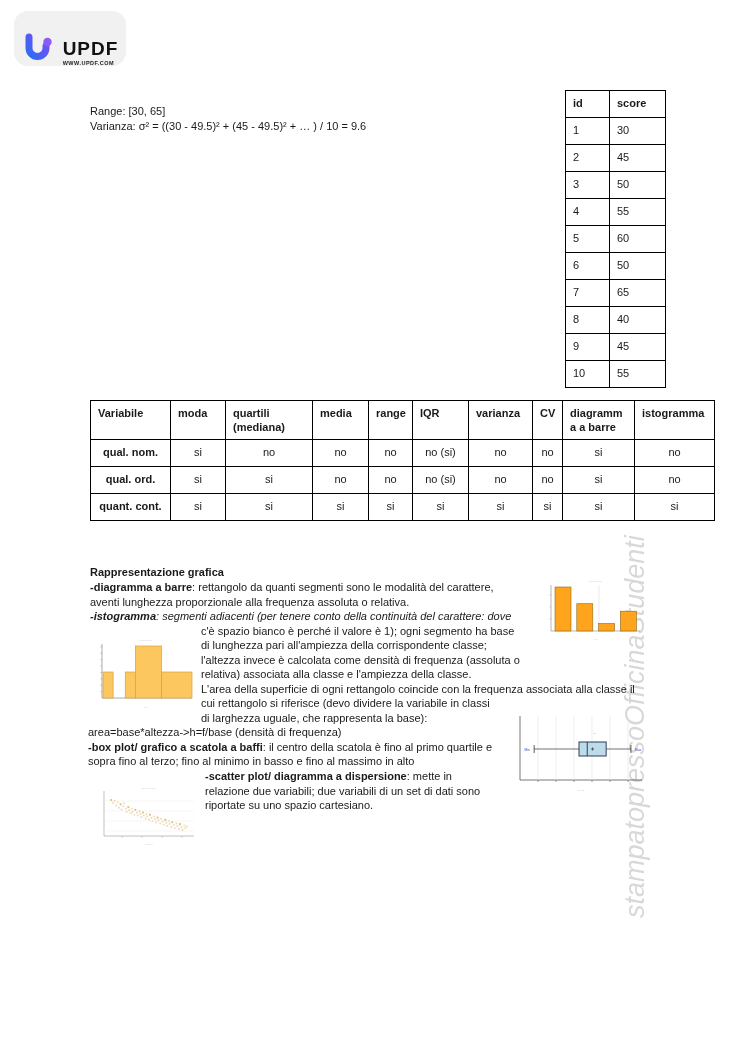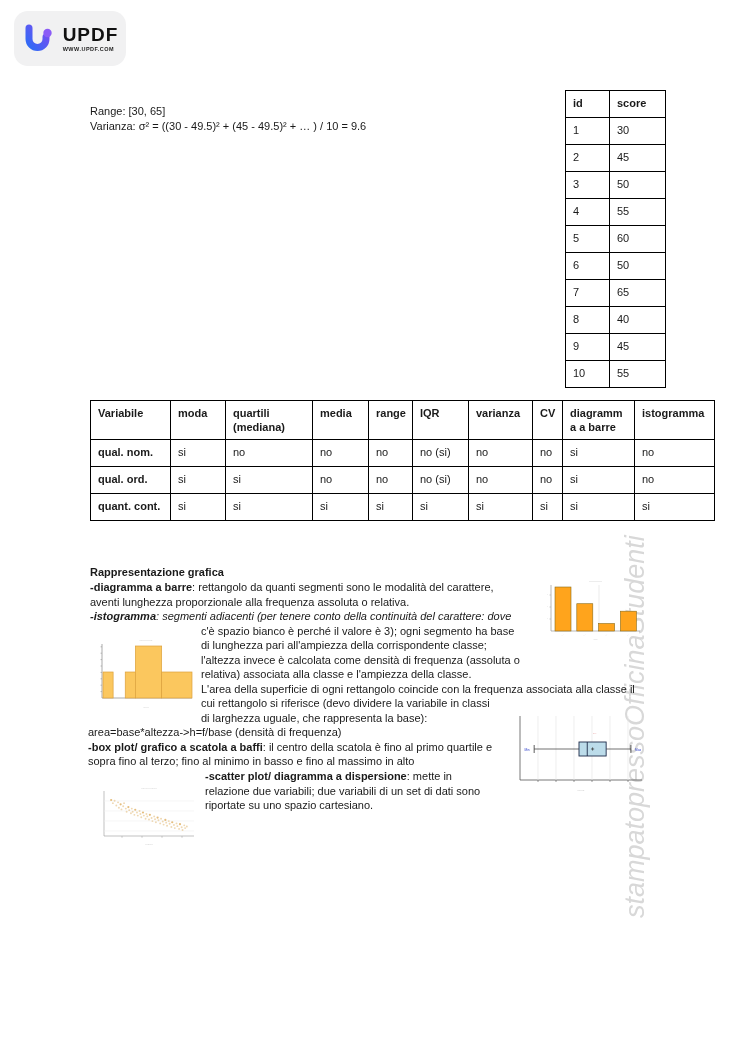--- a/index.html
+++ b/index.html
@@ -10,39 +10,39 @@
   
   .watermark{
     position:absolute;left:620px;top:918px;
     transform:rotate(-90deg);transform-origin:0 0;
     font-size:27px;font-style:italic;color:#d8d8d8;
     white-space:nowrap;z-index:0;letter-spacing:0px;
   }
   
   .logo-card{
     position:absolute;left:14px;top:11px;width:112px;height:55px;
-    background:#f1f1f2;border-radius:14px;display:flex;align-items:center;
+    background:#f1f1f2;border-radius:14px;display:flex;align-items:flex-end;
     justify-content:center;gap:7px;z-index:2;
   }
   .logo-text{display:flex;flex-direction:column;line-height:1;}
   .logo-brand{font-size:19px;font-weight:bold;color:#111;letter-spacing:1px;}
   .logo-url{font-size:5.5px;font-weight:bold;color:#222;letter-spacing:0.5px;margin-top:3px;}
   
   #stats{position:absolute;left:90px;top:104px;font-size:11px;line-height:15px;z-index:1;}
   
   table.doc{border-collapse:collapse;position:absolute;z-index:1;table-layout:fixed;background:transparent;}
   table.doc th,table.doc td{
     border:1.5px solid #000;font-size:11px;text-align:left;vertical-align:top;
     padding:5px 7px;line-height:14px;overflow:hidden;
   }
   table.doc th{font-weight:bold;white-space:pre-line;}
   #score-table{left:565px;top:90px;width:100px;padding-left:48px;}
   #score-table td,#score-table th{height:16px;}
   #summary-table{left:90px;top:400px;width:624px;}
-  #summary-table td{height:16px;}
+  #summary-table td{height:16px;text-align:center;}
   #summary-table td.rowlabel{font-weight:bold;}
   
   .heading{position:absolute;left:90px;top:566px;font-size:11px;font-weight:bold;z-index:1;}
   .textline{position:absolute;font-size:11px;white-space:nowrap;z-index:1;}
   .textline .b{font-weight:bold;}
   .chart{position:absolute;z-index:1;}
 </style>
 </head>
 <body>
 
@@ -193,21 +193,21 @@
       </tr>
     </tbody>
 </table>
 
 <div class="heading">Rappresentazione grafica</div>
 
 <div id="lines">
     <div class="textline" style="left: 90px; top: 581px;"><span class="b">-diagramma a barre</span><span>: rettangolo da quanti segmenti sono le modalità del carattere,</span></div>
     <div class="textline" style="left: 90px; top: 596px;"><span>aventi lunghezza proporzionale alla frequenza assoluta o relativa.</span></div>
     <div class="textline" style="left: 90px; top: 610px; font-style: italic;"><span class="b">-istogramma</span><span>: segmenti adiacenti (per tenere conto della continuità del carattere: dove</span></div>
-    <div class="textline" style="left: 201px; top: 625px;"><span>c'è spazio bianco è perché il valore è 3); ogni segmento ha base</span></div>
+    <div class="textline" style="left: 201px; top: 625px;"><span>c'è spazio bianco è perché il valore è 1); ogni segmento ha base</span></div>
     <div class="textline" style="left: 201px; top: 639px;"><span>di lunghezza pari all'ampiezza della corrispondente classe;</span></div>
     <div class="textline" style="left: 201px; top: 654px;"><span>l'altezza invece è calcolata come densità di frequenza (assoluta o</span></div>
     <div class="textline" style="left: 201px; top: 668px;"><span>relativa) associata alla classe e l'ampiezza della classe.</span></div>
     <div class="textline" style="left: 201px; top: 683px;"><span>L'area della superficie di ogni rettangolo coincide con la frequenza associata alla classe il</span></div>
     <div class="textline" style="left: 201px; top: 697px;"><span>cui rettangolo si riferisce (devo dividere la variabile in classi</span></div>
     <div class="textline" style="left: 201px; top: 712px;"><span>di larghezza uguale, che rappresenta la base):</span></div>
     <div class="textline" style="left: 88px; top: 726px;"><span>area=base*altezza-&gt;h=f/base (densità di frequenza)</span></div>
     <div class="textline" style="left: 88px; top: 741px;"><span class="b">-box plot/ grafico a scatola a baffi</span><span>: il centro della scatola è fino al primo quartile e</span></div>
     <div class="textline" style="left: 88px; top: 755px;"><span>sopra fino al terzo; fino al minimo in basso e fino al massimo in alto</span></div>
     <div class="textline" style="left: 205px; top: 770px;"><span class="b">-scatter plot/ diagramma a dispersione</span><span>: mette in</span></div>

